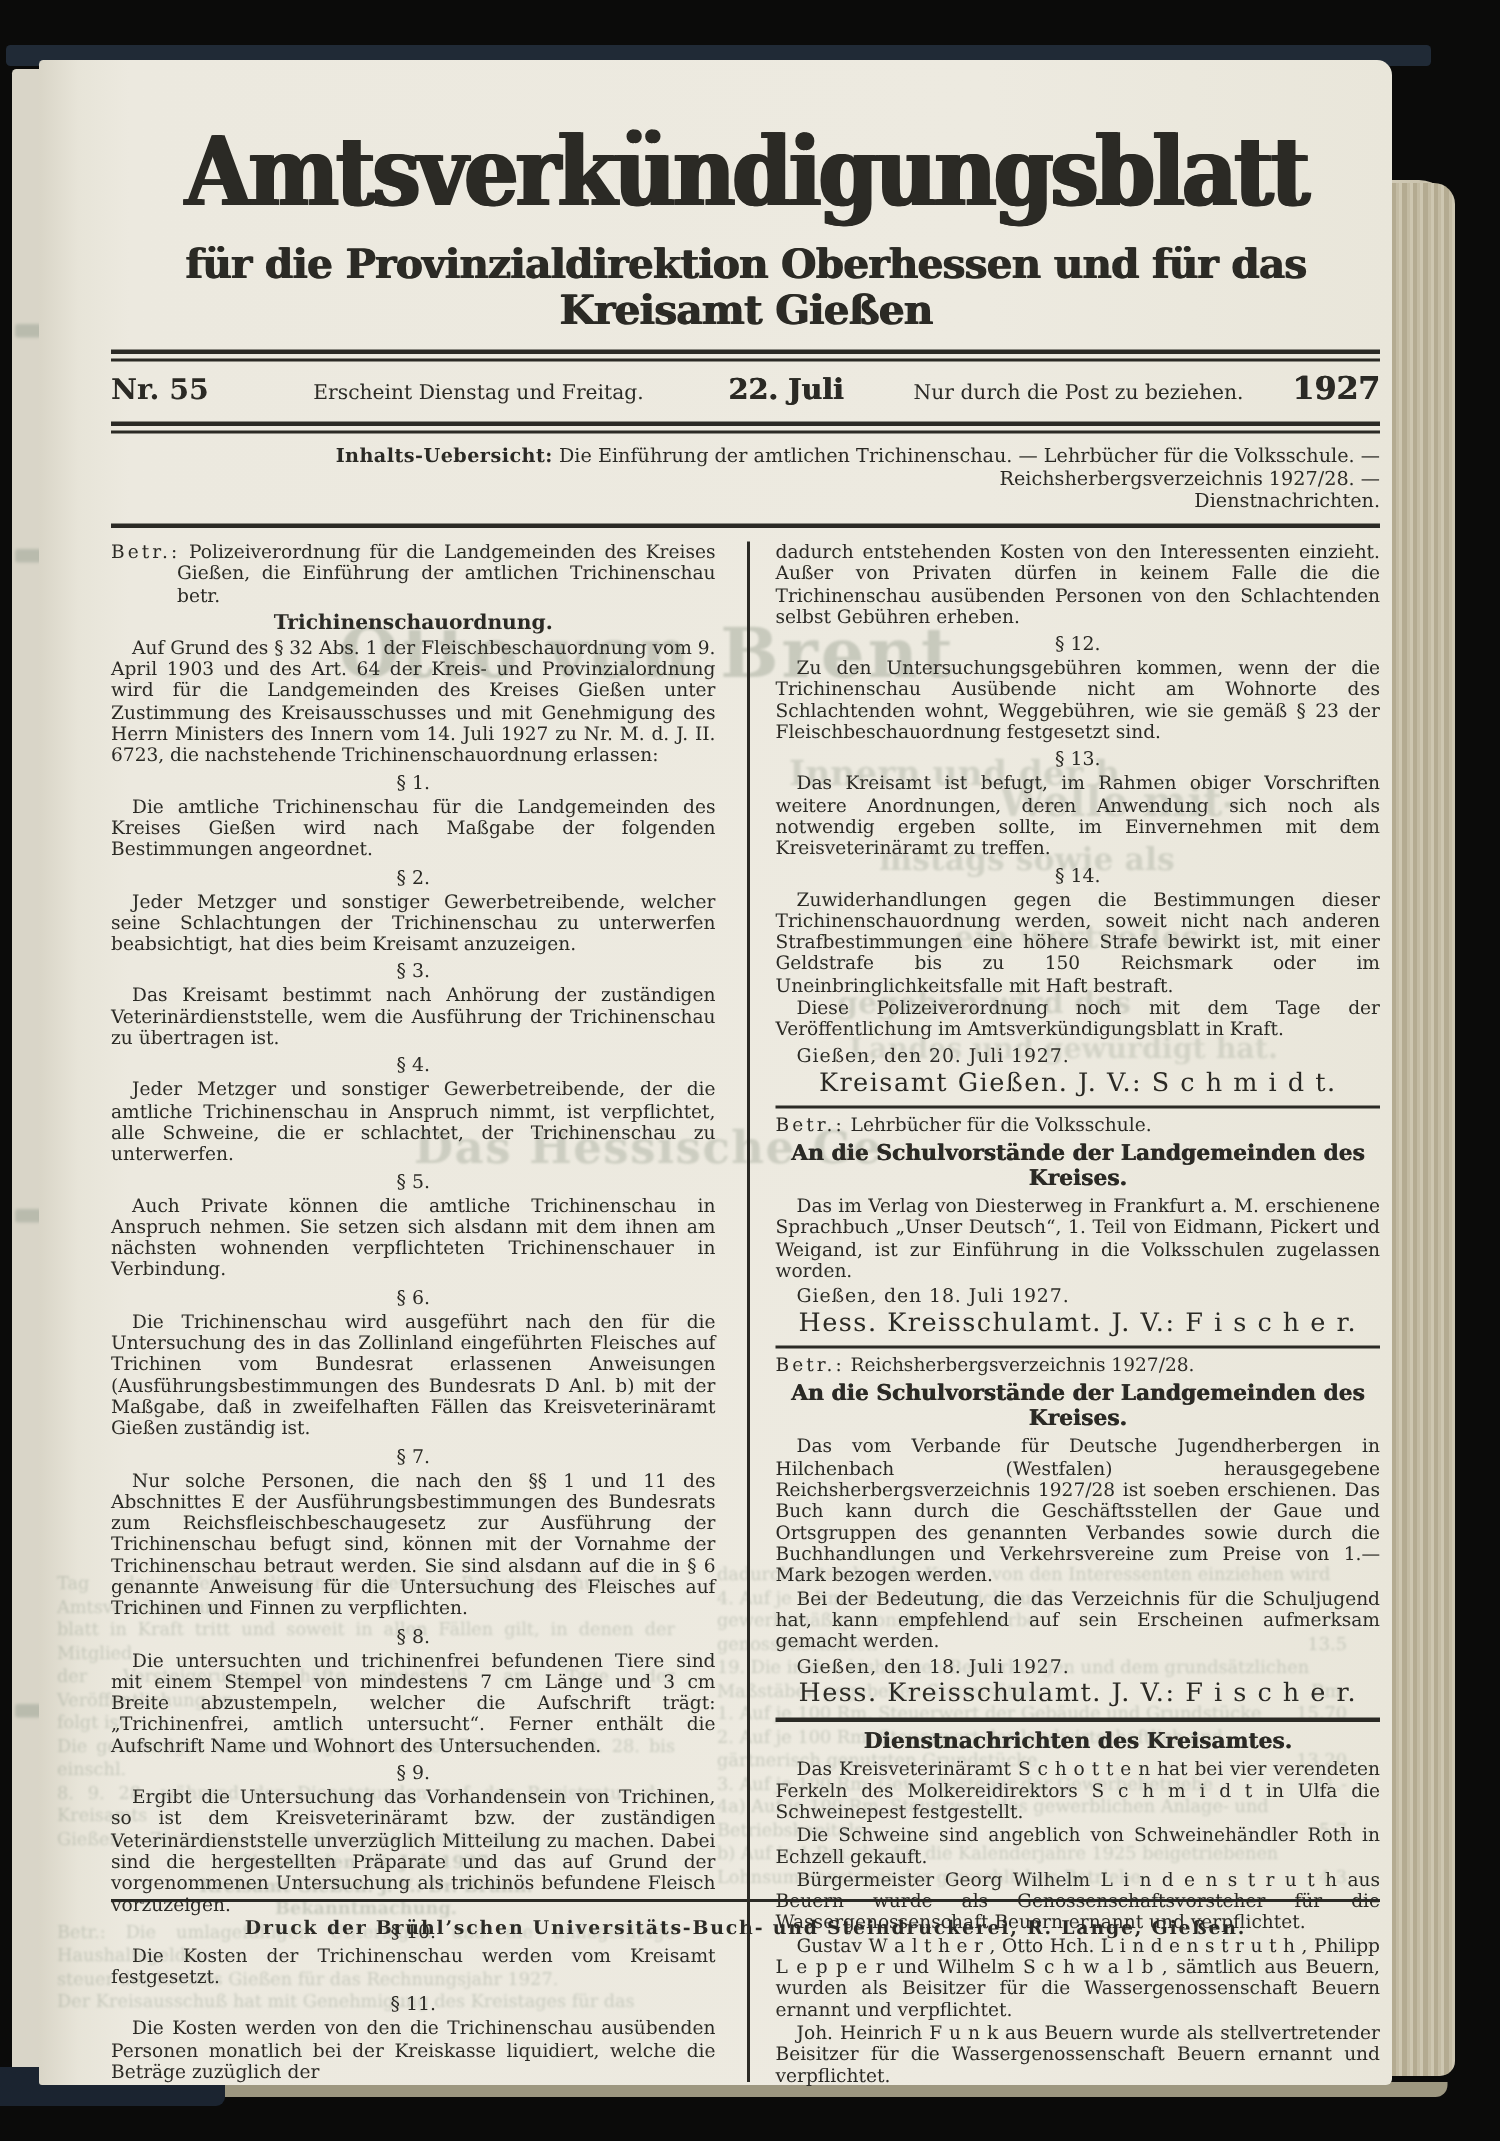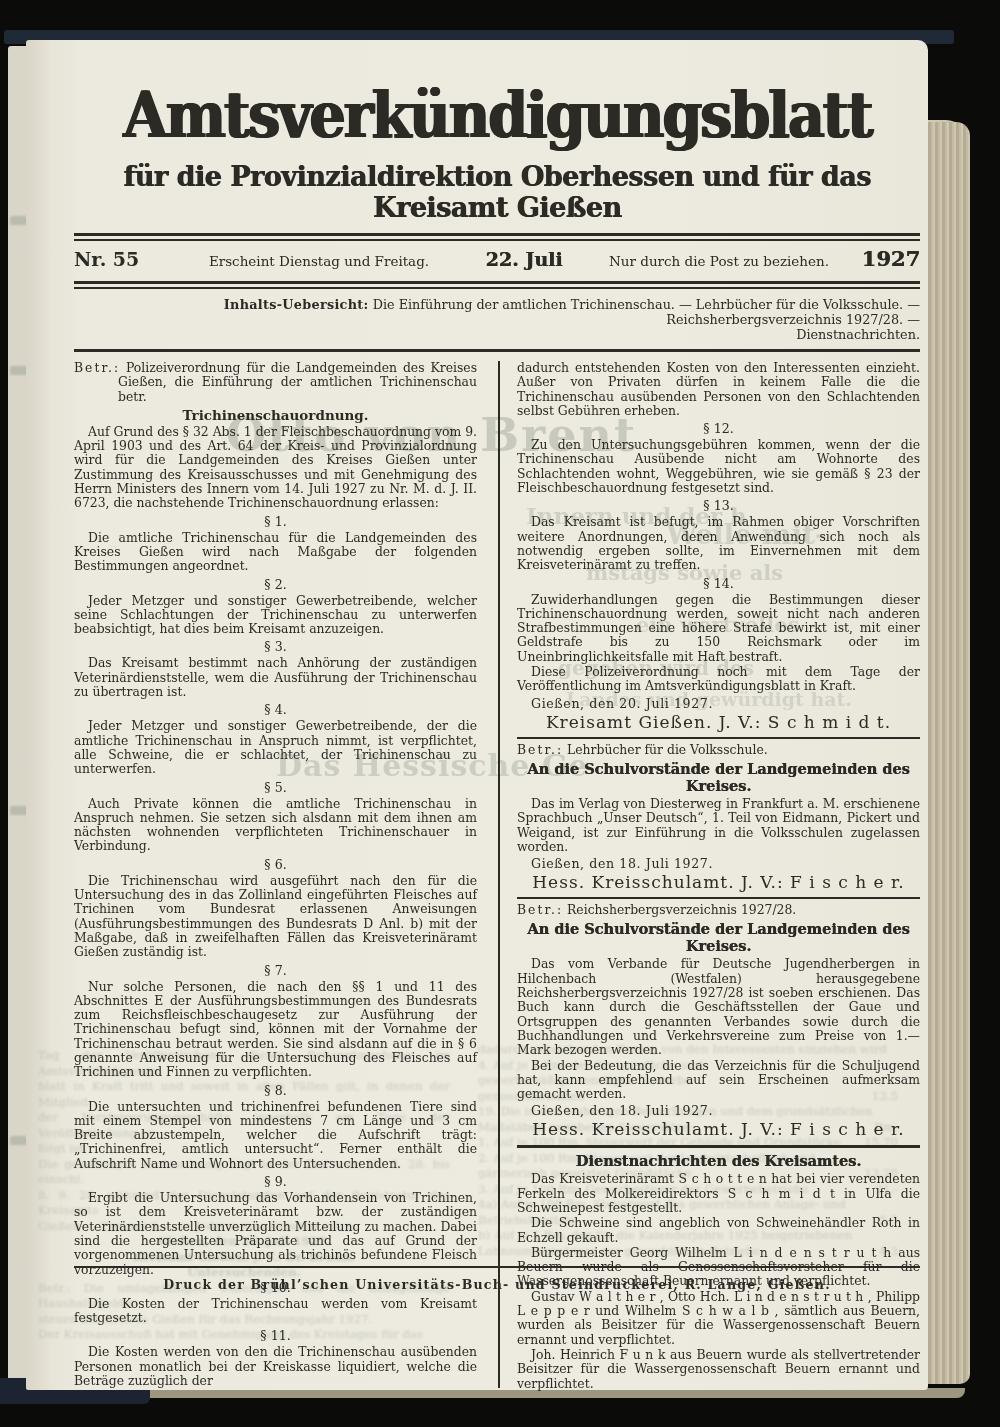--- a/index.html
+++ b/index.html
@@ -116,21 +116,21 @@
   <div class="ghost-block ghost-bl">
       <div class="ghost-line">Tag der Veröffentlichung dieser Bekanntmachung im Amtsverkündigungs-</div>
       <div class="ghost-line">blatt in Kraft tritt und soweit in allen Fällen gilt, in denen der Mitglied</div>
       <div class="ghost-line">der Versteigerungsgeschäfte innerhalb am Tage der Veröffentlichung er-</div>
       <div class="ghost-line">folgt ist.</div>
       <div class="ghost-line">Die genehmigte Kreisordnung liegt in der Zeit vom 27. 8. 28. bis einschl.</div>
       <div class="ghost-line">8. 9. 28. während der Dienststunden auf der Registratur des Kreisamts</div>
       <div class="ghost-line">Gießen — Zimmer 9 — zu Jedermanns Einsicht offen.</div>
       <div class="ghost-line center">Gießen, den 26. Juli 1927.</div>
       <div class="ghost-line center">Kreisamt Gießen. J. V.: Dr. Brunn.</div>
-      <div class="ghost-line center">Untersuchenden.</div>
+      <div class="ghost-line center">Bekanntmachung.</div>
       <div class="ghost-line">Betr.: Die umlagefähigen Unterlagen und die umlagefähige Haushaltsgelder-</div>
       <div class="ghost-line">steuer des Kreises Gießen für das Rechnungsjahr 1927.</div>
       <div class="ghost-line">Der Kreisausschuß hat mit Genehmigung des Kreistages für das</div>
     </div>
   <div class="ghost-block ghost-br">
       <div class="ghost-line">dadurch entstehenden Kosten von den Interessenten einziehen wird</div>
       <div class="ghost-line num">
         <span>4.  Auf je 1 Rm. der für berufliche und</span>
         <span></span>
       </div>

